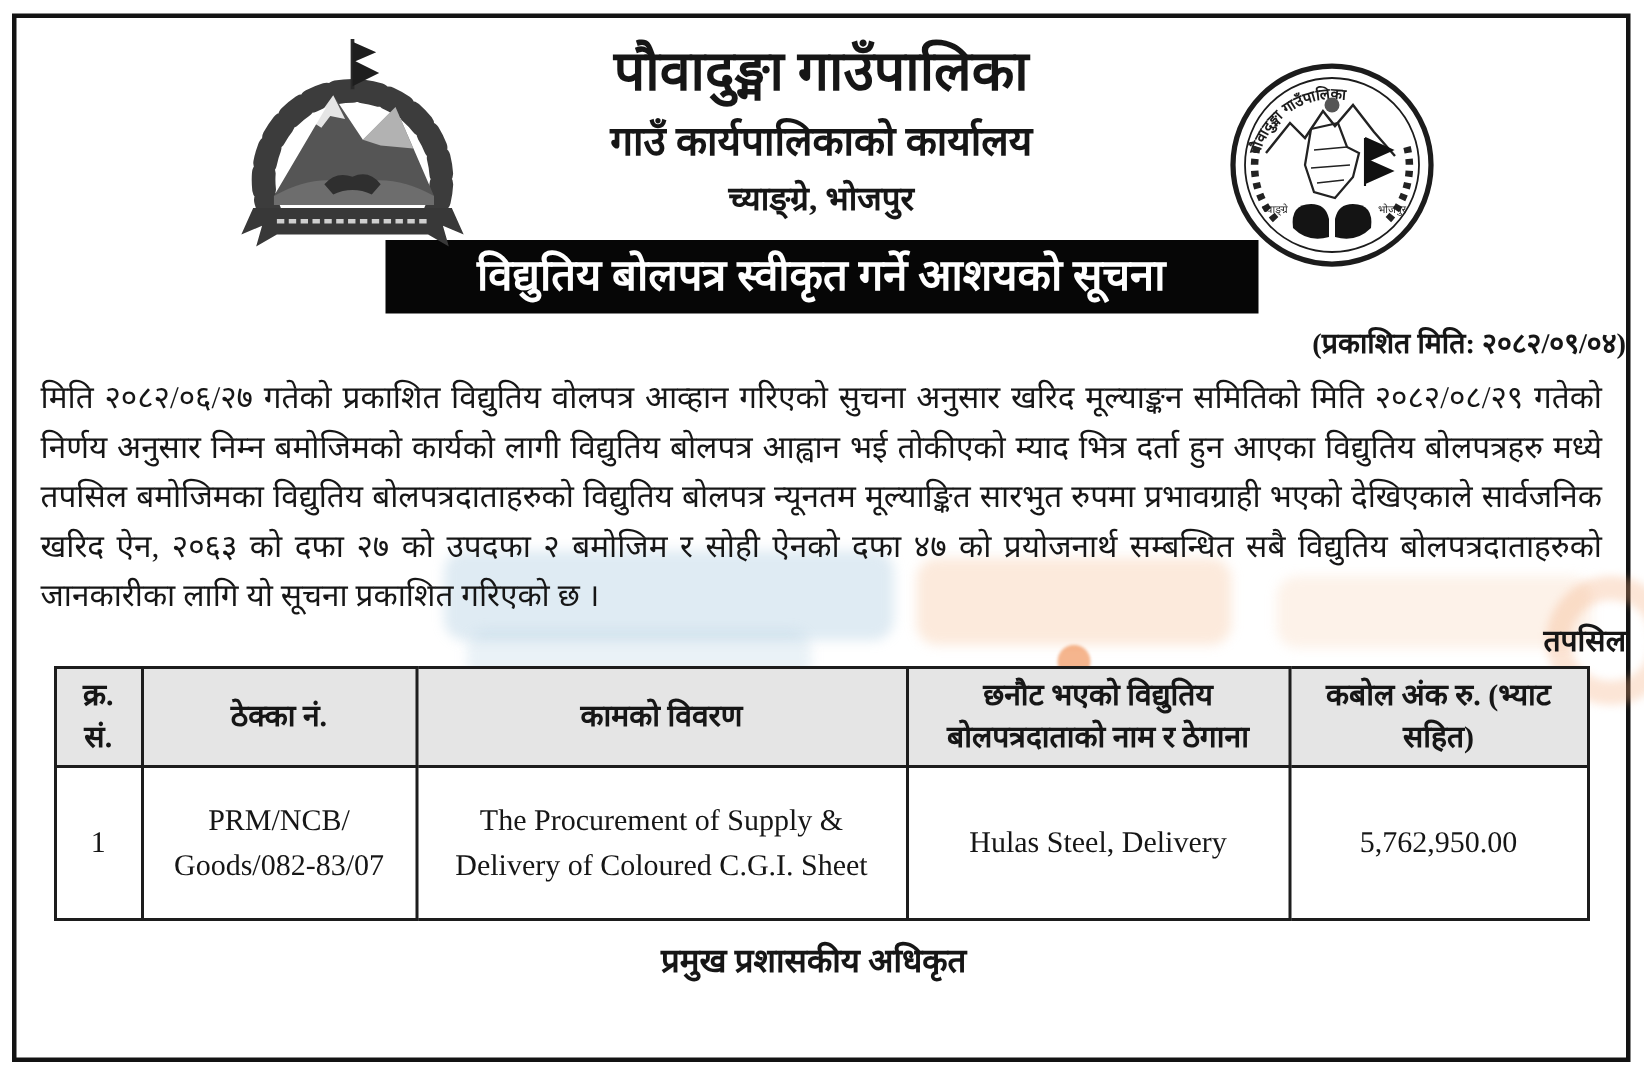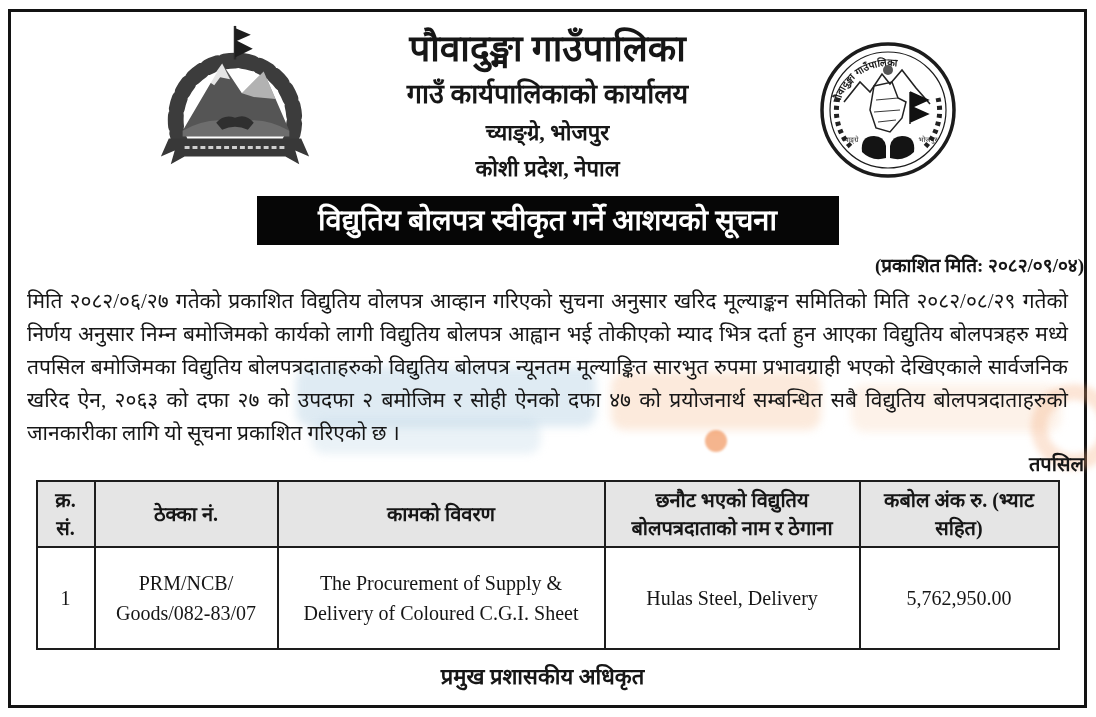--- a/index.html
+++ b/index.html
@@ -115,21 +115,20 @@
           <path d="M120 58 A 52 52 0 0 1 106 108" fill="none" stroke="#222" stroke-width="5" stroke-dasharray="4 4"></path>
           <path d="M44 112 Q 42 96 56 96 Q 66 96 68 106 L 68 118 Q 54 122 44 112 Z" fill="#141414"></path>
           <path d="M96 112 Q 98 96 84 96 Q 74 96 72 106 L 72 118 Q 86 122 96 112 Z" fill="#141414"></path>
           <text x="32" y="102" font-size="7" fill="#1c1c1c" font-family="Liberation Sans, sans-serif" text-anchor="middle">च्याङ्ग्रे</text>
           <text x="110" y="102" font-size="7" fill="#1c1c1c" font-family="Liberation Sans, sans-serif" text-anchor="middle">भोजपुर</text>
         </svg>
 
         <div class="t1">पौवादुङ्मा गाउँपालिका</div>
         <div class="t2">गाउँ कार्यपालिकाको कार्यालय</div>
         <div class="t3">च्याङ्ग्रे, भोजपुर</div>
-        <div class="t4">कोशी प्रदेश, नेपाल</div>
       </div>
 
       <div class="banner">विद्युतिय बोलपत्र स्वीकृत गर्ने आशयको सूचना</div>
       <div class="pubdate">(प्रकाशित मिति: २०८२/०९/०४)</div>
 
       <div class="body-par">मिति २०८२/०६/२७ गतेको प्रकाशित विद्युतिय वोलपत्र आव्हान गरिएको सुचना अनुसार खरिद मूल्याङ्कन समितिको मिति २०८२/०८/२९ गतेको निर्णय अनुसार निम्न बमोजिमको कार्यको लागी विद्युतिय बोलपत्र आह्वान भई तोकीएको म्याद भित्र दर्ता हुन आएका विद्युतिय बोलपत्रहरु मध्ये तपसिल बमोजिमका विद्युतिय बोलपत्रदाताहरुको विद्युतिय बोलपत्र न्यूनतम मूल्याङ्कित सारभुत रुपमा प्रभावग्राही भएको देखिएकाले सार्वजनिक खरिद ऐन, २०६३ को दफा २७ को उपदफा २ बमोजिम र सोही ऐनको दफा ४७ को प्रयोजनार्थ सम्बन्धित सबै विद्युतिय बोलपत्रदाताहरुको जानकारीका लागि यो सूचना प्रकाशित गरिएको छ ।</div>
 
       <div class="tapsil">तपसिल</div>
 
       <table class="notice">

